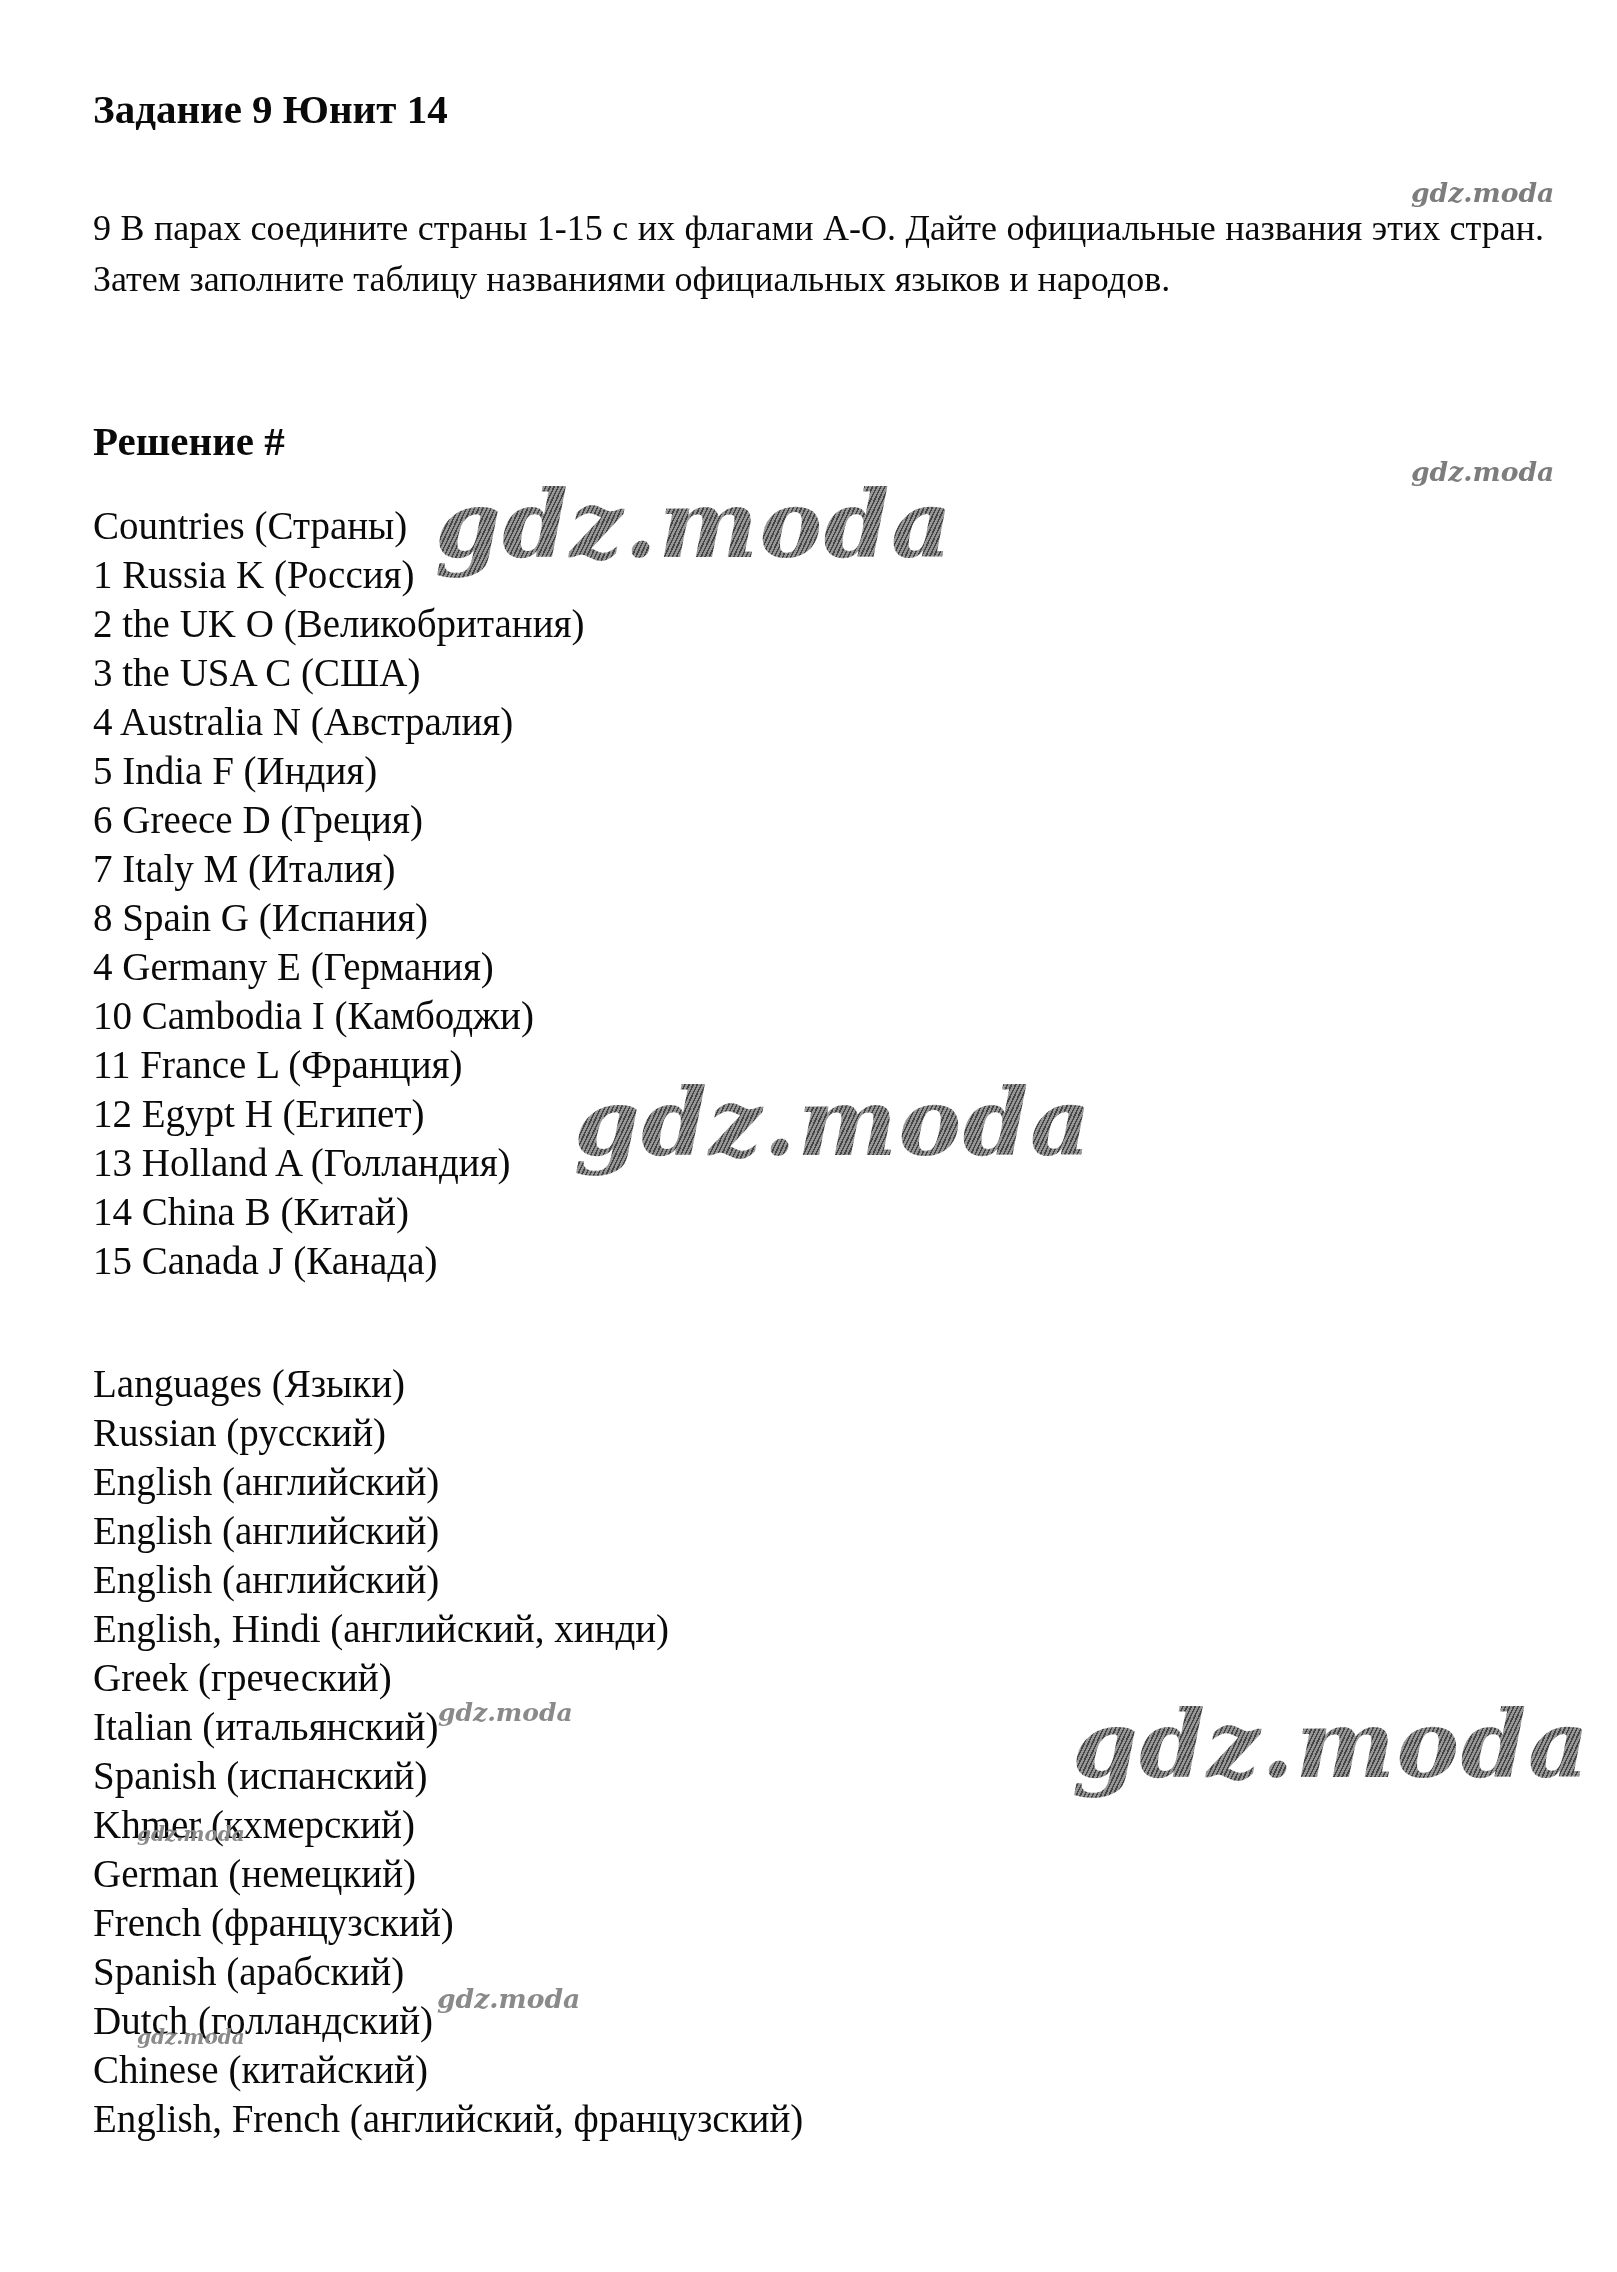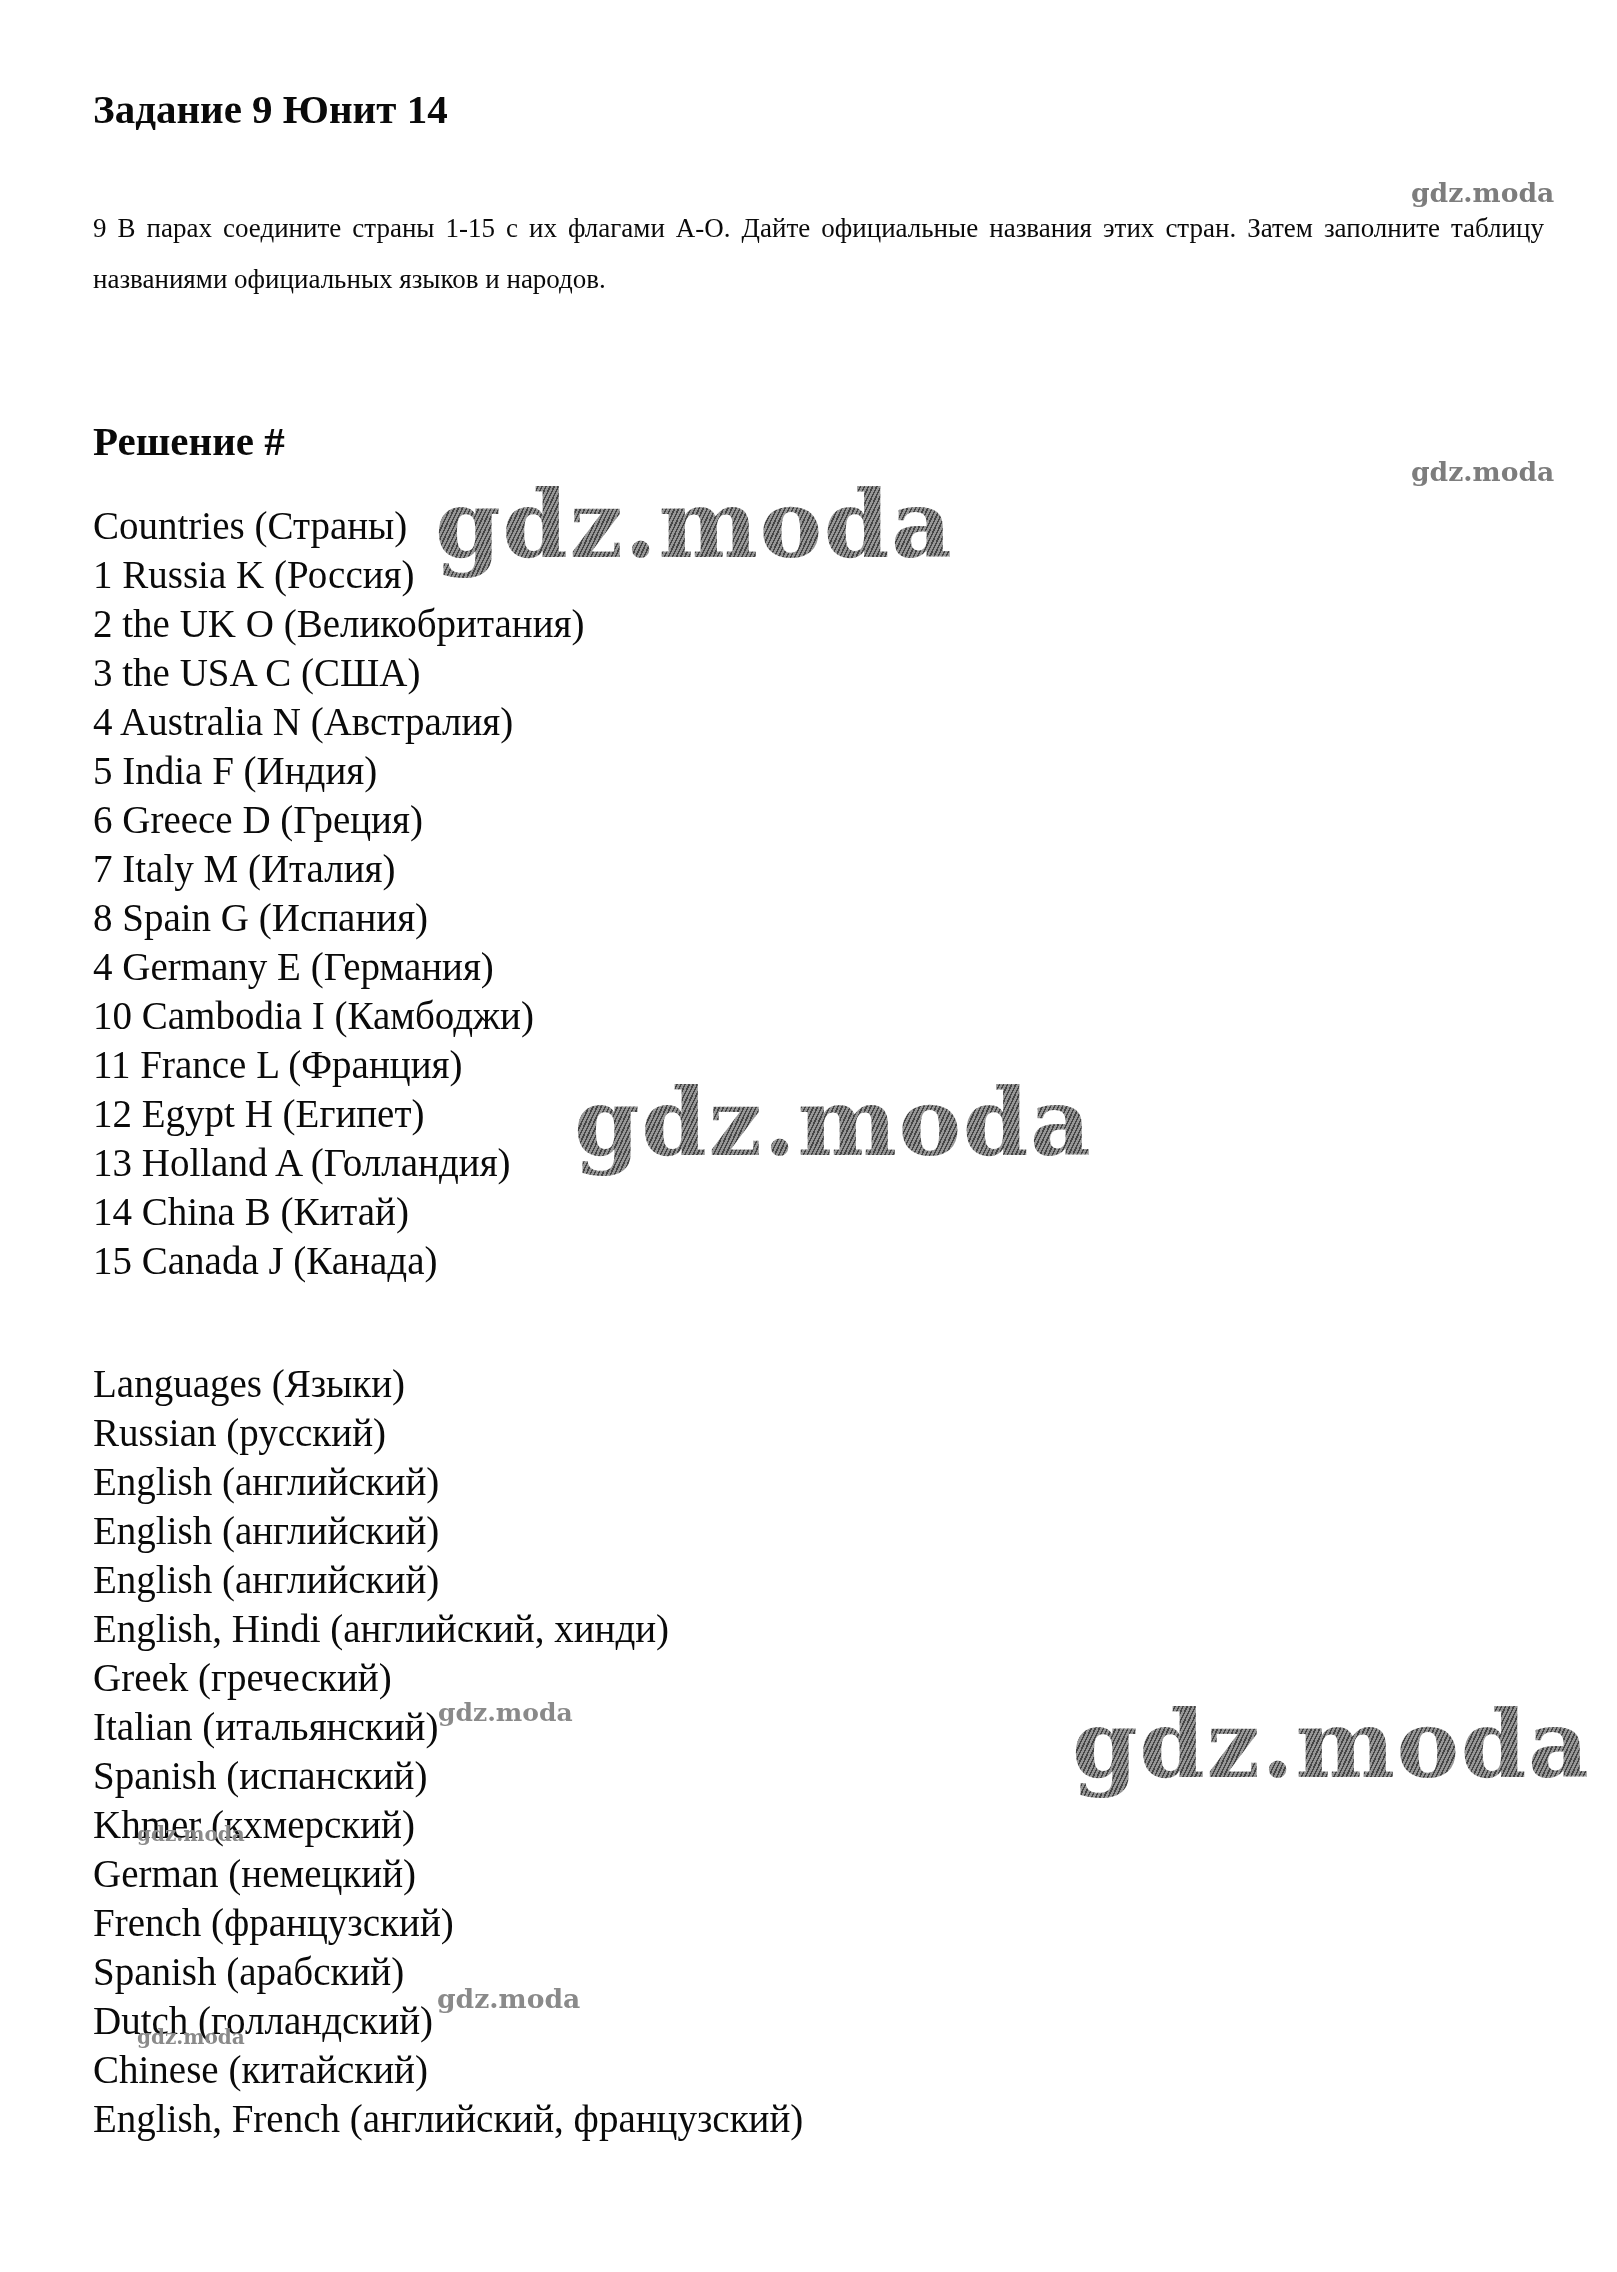--- a/index.html
+++ b/index.html
@@ -16,21 +16,21 @@
     overflow: hidden;
     padding: 83px 74px 0 93px;
   }
   .doc-title {
     font-size: 41px;
     font-weight: bold;
     line-height: 52px;
     margin-bottom: 68px;
   }
   .task-paragraph {
-    font-size: 27px;
+    font-size: 36px;
     line-height: 51px;
     text-align: justify;
     width: 1451px;
   }
   .solution-label {
     font-size: 41px;
     font-weight: bold;
     line-height: 52px;
     margin-top: 110px;
     margin-bottom: 34px;
@@ -41,20 +41,21 @@
   }
   .list-gap { height: 74px; }
 
   
   .wm {
     position: absolute;
     font-family: "DejaVu Serif", serif;
     font-weight: bold;
     white-space: nowrap;
     pointer-events: none;
+    font-style: italic;
   }
   .wm-big {
     font-size: 94px;
     letter-spacing: 1.5px;
     color: #6a6a6a;
   }
   @supports ((-webkit-background-clip: text)) {
     .wm-big {
       background: repeating-linear-gradient(115deg, #454545 0px, #454545 1.5px, #979797 1.5px, #979797 3.7px);
       -webkit-background-clip: text;

